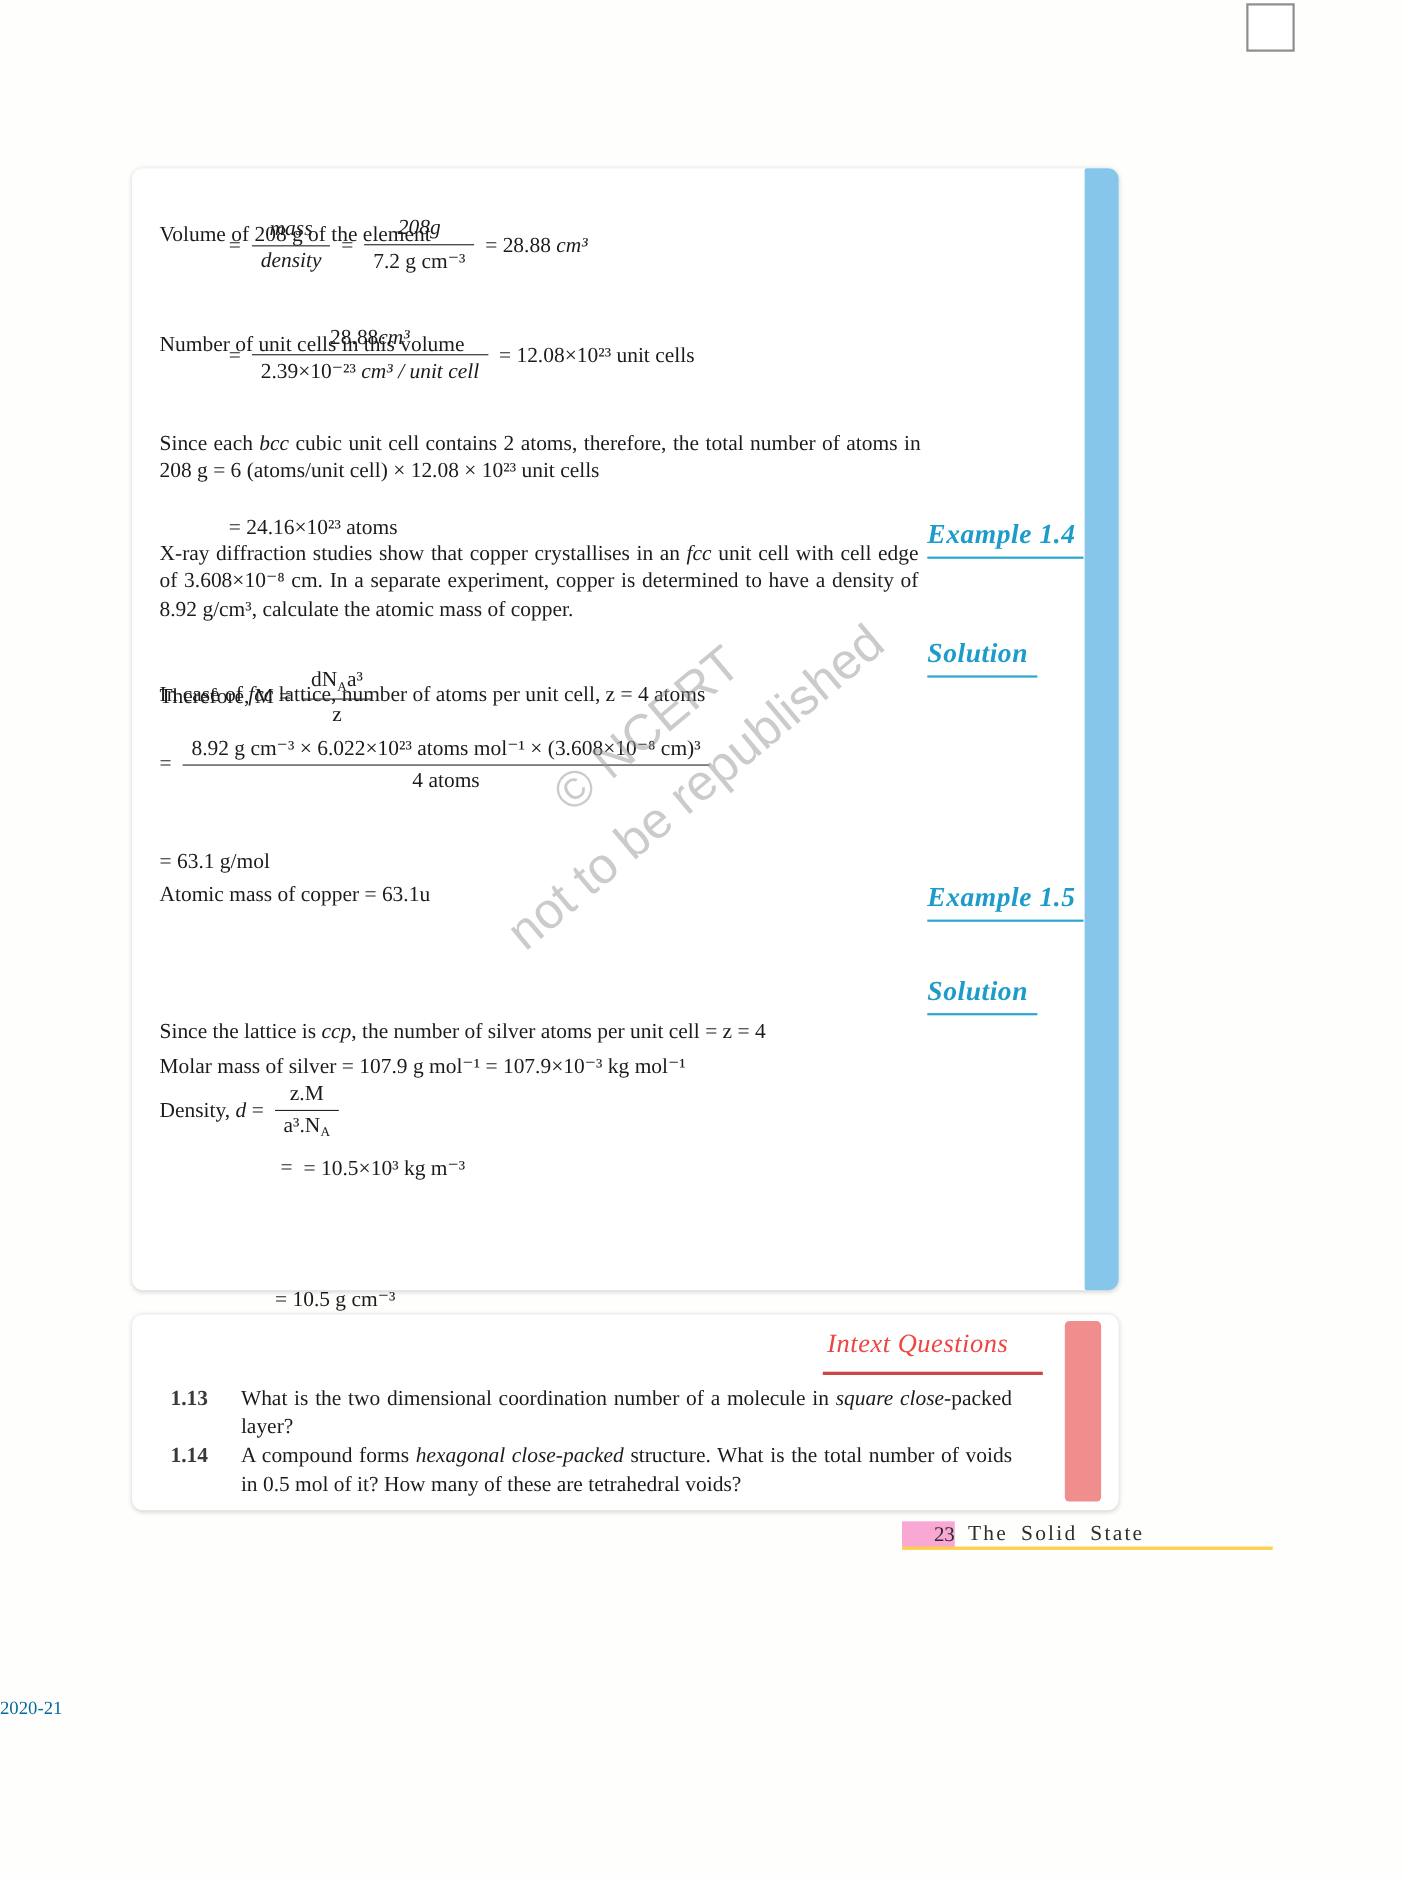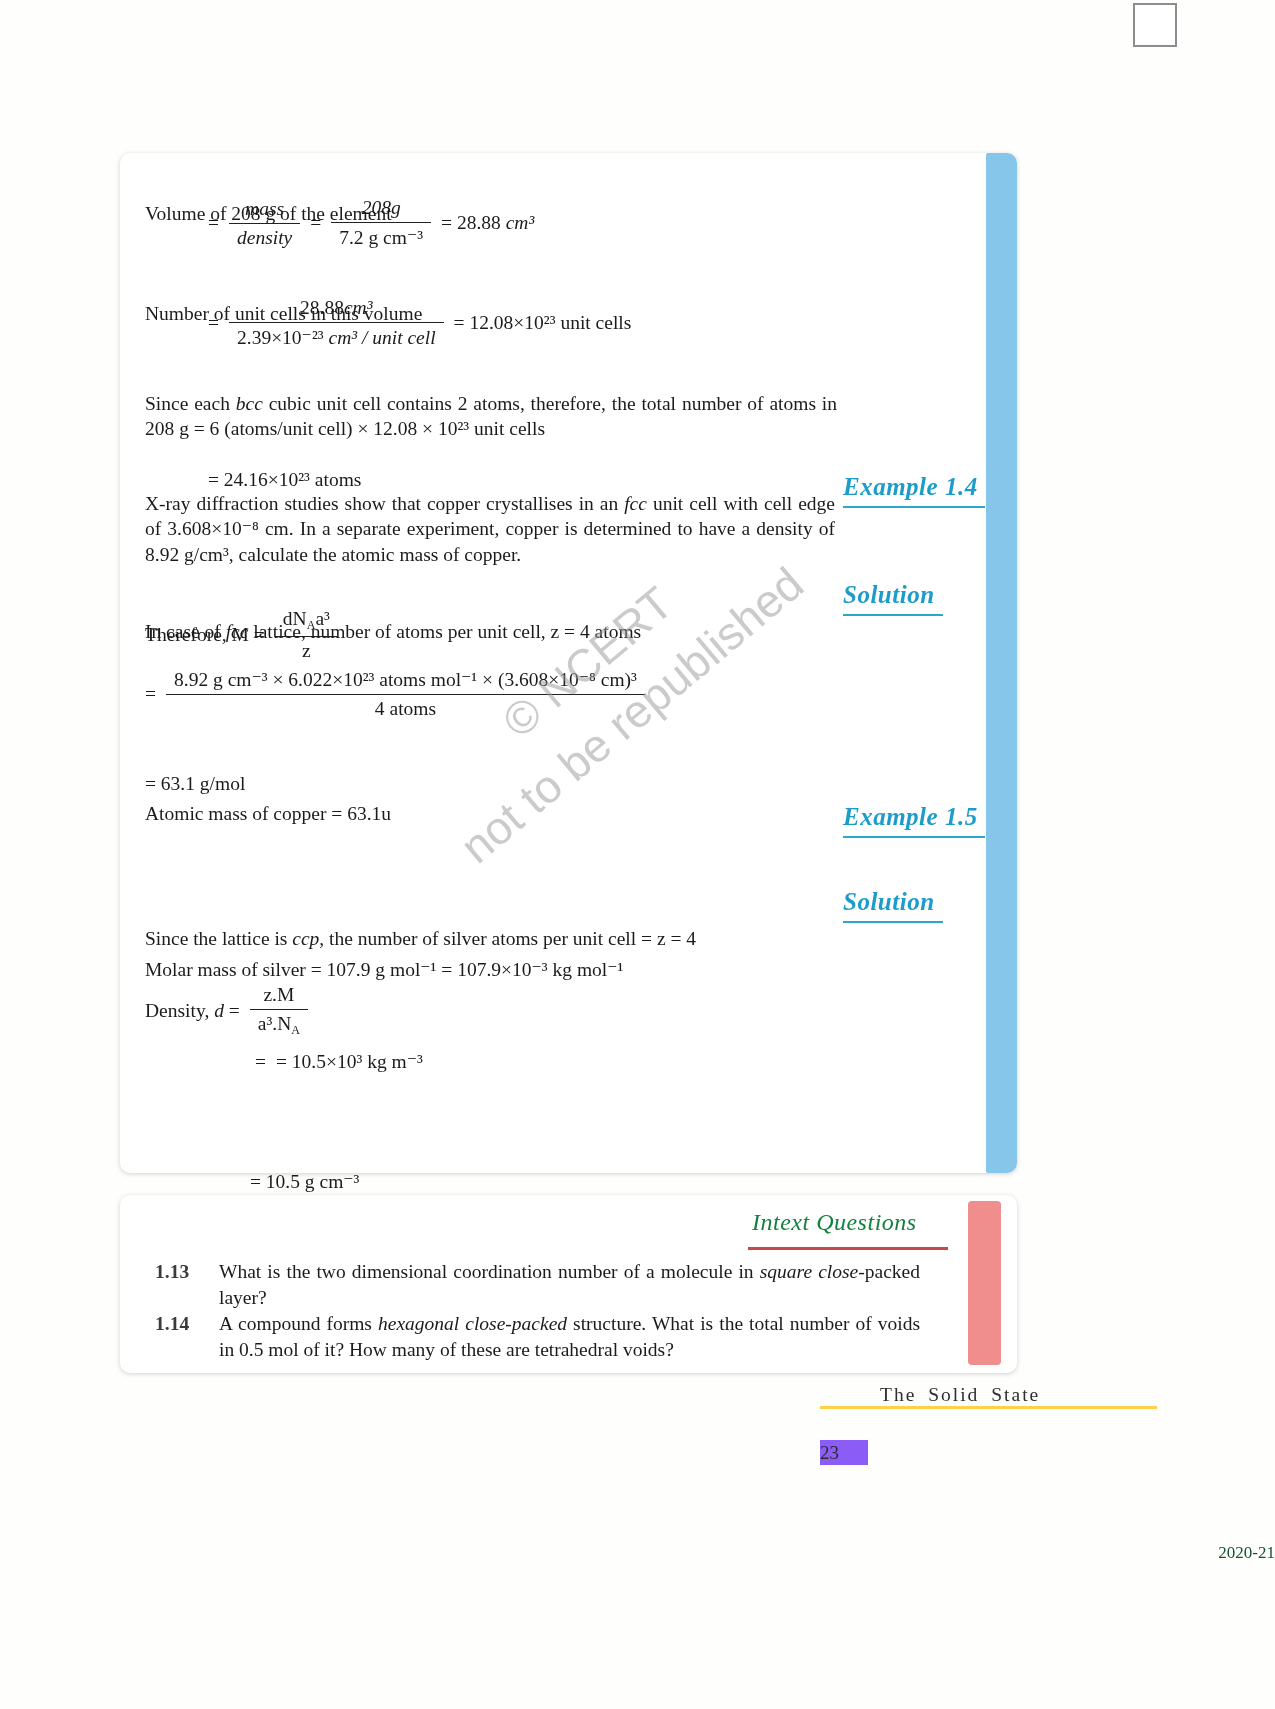--- a/index.html
+++ b/index.html
@@ -31,32 +31,32 @@
 
   
   .watermark{position:absolute;left:340px;top:620px;width:540px;transform:rotate(-40deg);
     text-align:center;font-size:46px;line-height:1.5;color:#989898;opacity:.5;
     font-family:"Liberation Sans","DejaVu Sans",sans-serif;pointer-events:none;}
 
   
   .intext-card{position:absolute;left:120px;top:1195px;width:897px;height:178px;background:#fff;
     border-radius:10px;box-shadow:0 1px 5px rgba(0,0,0,.18);}
   .pink-bar{position:absolute;right:16px;top:6px;bottom:8px;width:33px;background:#f08d8d;border-radius:4px;}
-  .intext-heading{position:absolute;left:632px;top:14px;font-style:italic;font-size:24px;color:#15803d;letter-spacing:.5px;white-space:nowrap;}
+  .intext-heading{position:absolute;left:632px;top:14px;font-style:italic;font-size:24px;color:#ef4444;letter-spacing:.5px;white-space:nowrap;}
   .intext-underline{position:absolute;left:628px;top:52px;width:200px;height:2.5px;background:#cc4848;}
   .question{position:absolute;left:35px;display:flex;width:765px;font-size:19.5px;line-height:25.5px;}
   .q-num{width:64px;font-weight:bold;color:#3a3a3a;flex:none;}
   .q-text{flex:1;text-align:justify;}
 
   
-  .page-num-badge{position:absolute;left:820px;top:1440px;width:48px;height:25px;background:#8b5cf6;
-    text-align:left;font-size:19px;line-height:25px;color:#2c2c2c;}
+  .page-num-badge{position:absolute;left:820px;top:1383px;width:48px;height:25px;background:#f9a8d4;
+    text-align:right;font-size:19px;line-height:25px;color:#2c2c2c;}
   .chapter-title{position:absolute;left:880px;top:1384px;font-size:19.5px;letter-spacing:2px;word-spacing:5px;color:#2e2e2e;white-space:nowrap;}
   .footer-line{position:absolute;left:820px;top:1406px;width:337px;height:3px;background:#ffd04a;}
-  .year{position:absolute;left:0;right:0;top:1543px;text-align:right;font-size:17px;color:#14532d;}
+  .year{position:absolute;left:0;right:0;top:1543px;text-align:left;font-size:17px;color:#0369a1;}
 </style>
 </head>
 <body>
 
 <div class="corner-box"></div>
 
 <section class="example-card">
   <div class="blue-bar"></div>
 
   <p class="t-line" style="top:10px;left:25px">Volume of 208 g of the element</p>

